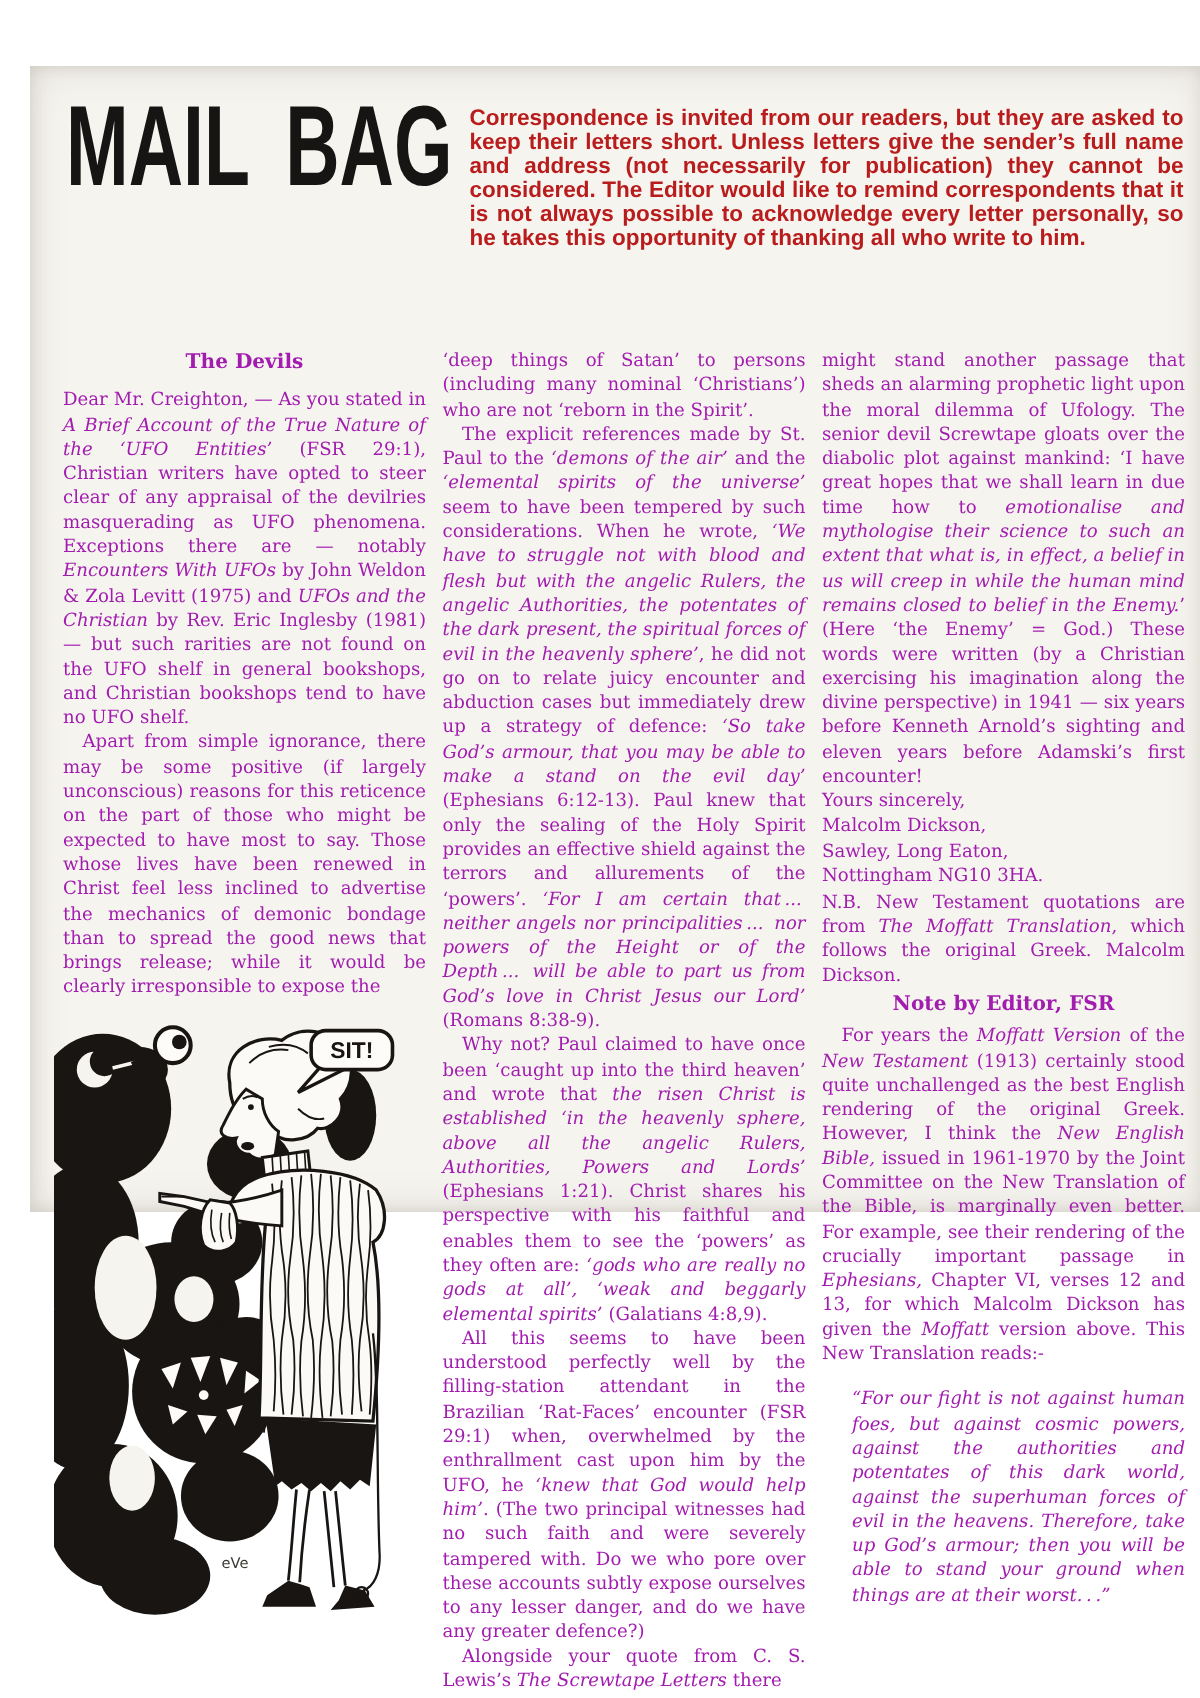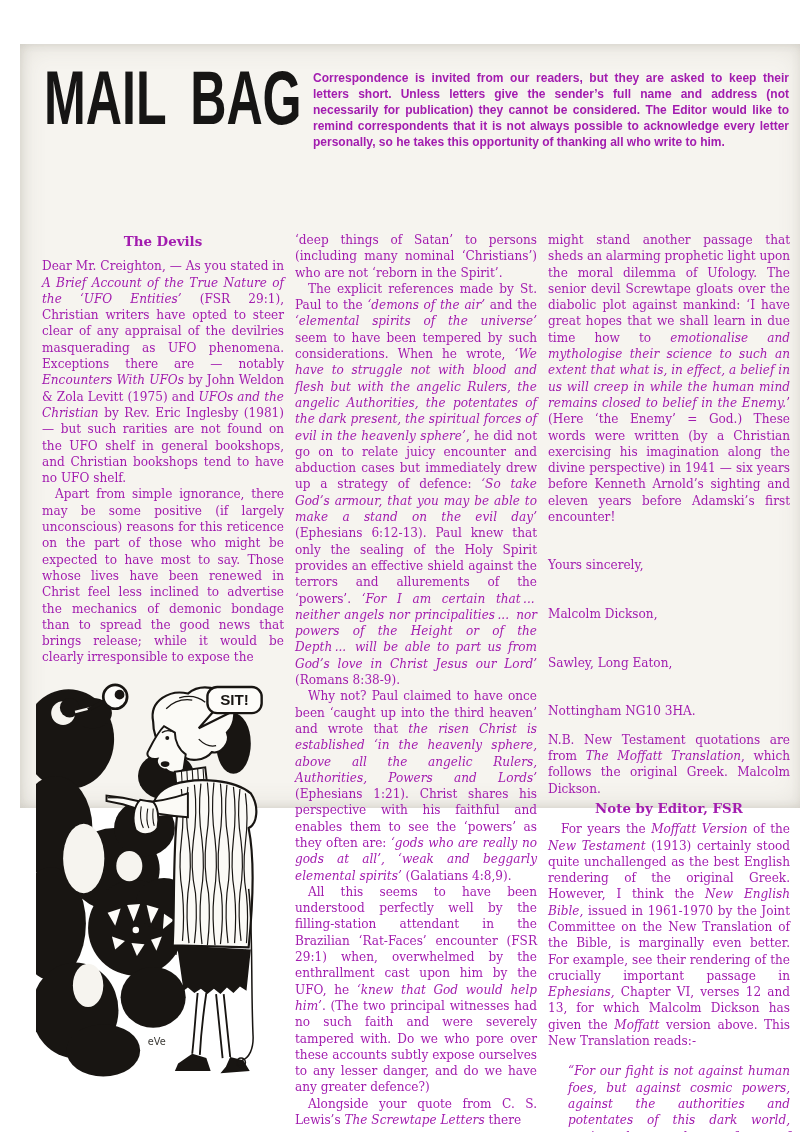--- a/index.html
+++ b/index.html
@@ -19,35 +19,35 @@
     position: absolute; left: 24px; top: 14px;
     font-family: "Liberation Sans", sans-serif;
     font-weight: bold; font-size: 76px; line-height: 80px;
     letter-spacing: 0px; word-spacing: 16px; color: #161514;
     transform: scaleX(.66); transform-origin: left top;
     white-space: nowrap;
   }
   .intro {
     position: absolute; left: 293px; top: 27px; width: 476px;
     font-family: "Liberation Sans", sans-serif; font-weight: bold;
-    font-size: 12px; line-height: 15.9px; text-align: justify;
-    color: #a21caf;
+    font-size: 15px; line-height: 15.9px; text-align: justify;
+    color: #b91c1c;
   }
   .columns {
     position: absolute; left: 22px; top: 188px; width: 748px;
     display: flex; gap: 11px; color: #a21caf;
   }
   .col { width: 242px; font-size: 12.1px; line-height: 16.3px; text-align: justify; }
   .col-heading { font-size: 13.4px; font-weight: bold; text-align: center; margin: 1px 0 9px; }
   .col-heading:not(:first-child) { margin-top: 3px; margin-bottom: 5px; }
   p.para  { margin: 0; }
   p.indent { text-indent: 13px; }
-  p.space { margin-top: 12px; }
+  p.space { margin-top: 1px; }
   p.quote { margin: 14px 0 0 20px; font-style: italic; }
-  .sig-line { line-height: 16.6px; margin-top: 32px; }
+  .sig-line { line-height: 16.6px; }
   .it { font-style: italic; }
   .bd { font-weight: normal; }
   .cartoon { margin-top: 10px; margin-left: -6px; display: block; }
   .watermark {
     position: absolute; left: 150px; top: 506px;
     font-family: "Liberation Sans", sans-serif; font-weight: bold;
     font-size: 42px; letter-spacing: 1px;
     color: rgba(112,106,93,.15);
     -webkit-text-stroke: 1.3px rgba(112,106,93,.28);
     pointer-events: none; white-space: nowrap;

